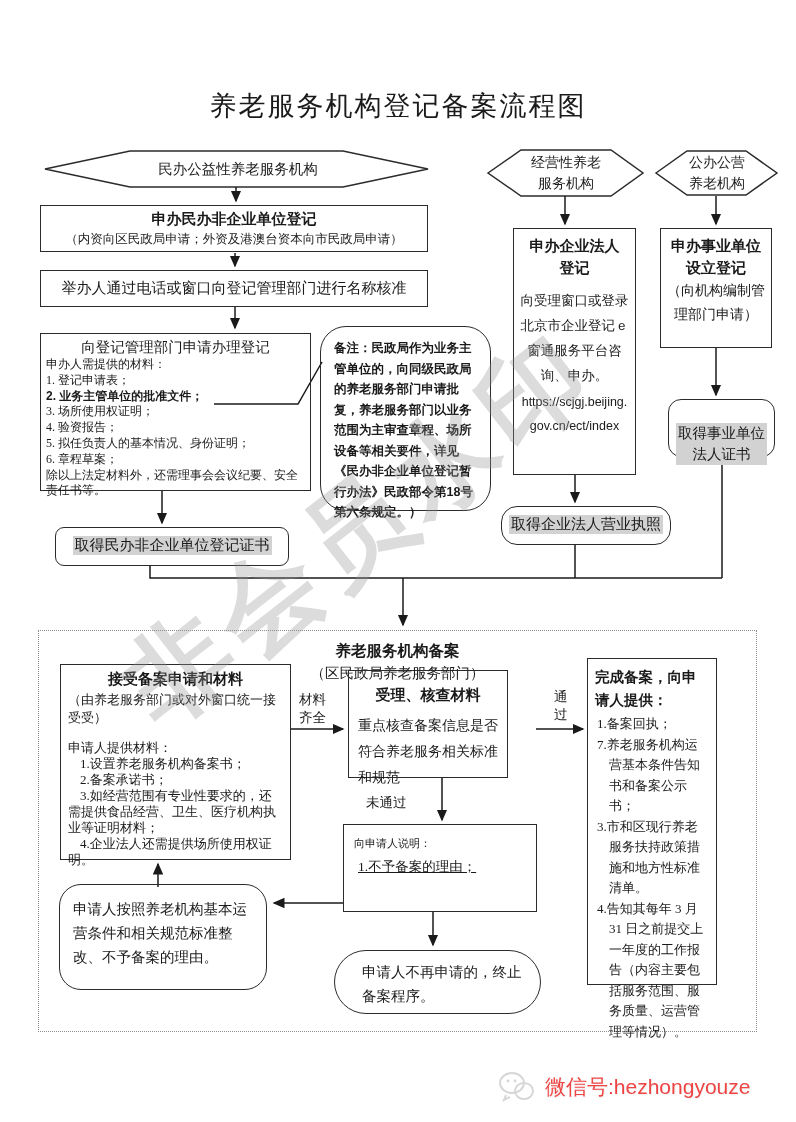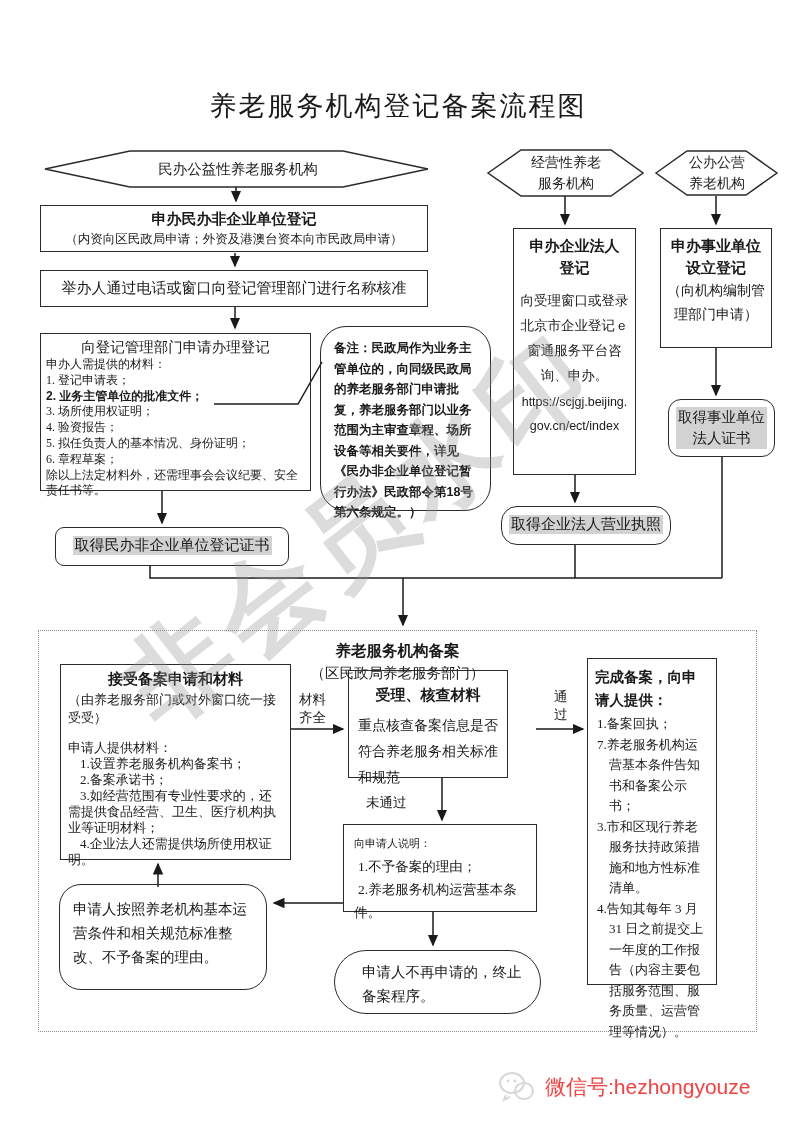--- a/index.html
+++ b/index.html
@@ -108,21 +108,21 @@
 <div class="rbox ctr" style="left:501px;top:506px;width:170px;height:39px;border-radius:16px;font-size:15px;">
   <span class="hl" style="display:inline-block;margin-top:8px;">取得企业法人营业执照</span>
 </div>
 
 <div class="box ctr" style="left:660px;top:228px;width:112px;height:120px;padding:6px 6px 0 6px;">
   <div class="bold" style="font-size:15px;line-height:22px;">申办事业单位设立登记</div>
   <div style="font-size:14px;line-height:24px;">（向机构编制管理部门申请）</div>
 </div>
 
 <div class="rbox ctr" style="left:668px;top:399px;width:107px;height:58px;border-radius:13px;font-size:14.5px;">
-  <span class="hl pre" style="display:inline-block;margin-top:7px;line-height:21px;">取得事业单位
+  <span class="hl pre" style="display:inline-block;margin-top:23px;line-height:21px;">取得事业单位
 法人证书</span>
 </div>
 
 <div class="abs" style="left:38px;top:630px;width:719px;height:402px;border:1.5px dotted #8d8d8d;box-sizing:border-box;z-index:1;"></div>
 <div class="abs ctr bold" style="left:38px;top:641px;width:719px;font-size:15.5px;z-index:2;">养老服务机构备案</div>
 <div class="abs ctr" style="left:38px;top:664px;width:719px;font-size:14.5px;z-index:2;">（区民政局养老服务部门）</div>
 
 <div class="box" style="left:60px;top:664px;width:231px;height:196px;padding:5px 7px 0 7px;">
   <div class="ctr bold" style="font-size:15px;">接受备案申请和材料</div>
   <div style="font-size:13px;line-height:17.5px;margin-top:2px;">（由养老服务部门或对外窗口统一接受受）</div>
@@ -147,22 +147,21 @@
 <div class="box" style="left:587px;top:658px;width:130px;height:327px;padding:7px 7px 12px 7px;">
   <div class="bold" style="font-size:14.5px;line-height:23px;">完成备案，向申请人提供：</div>
   <div style="font-size:13px;line-height:20.5px;padding-left:14px;text-indent:-12px;margin-top:2px;">1.备案回执；</div>
   <div style="font-size:13px;line-height:20.5px;padding-left:14px;text-indent:-12px;">7.养老服务机构运营基本条件告知书和备案公示书；</div>
   <div style="font-size:13px;line-height:20.5px;padding-left:14px;text-indent:-12px;">3.市和区现行养老服务扶持政策措施和地方性标准清单。</div>
   <div style="font-size:13px;line-height:20.5px;padding-left:14px;text-indent:-12px;">4.告知其每年 3 月 31 日之前提交上一年度的工作报告（内容主要包括服务范围、服务质量、运营管理等情况）。</div>
 </div>
 
 <div class="box" style="left:343px;top:824px;width:194px;height:88px;padding:7px 8px 0 10px;">
   <div style="font-size:11px;line-height:23px;">向申请人说明：</div>
-  <div style="font-size:13.5px;line-height:23px;text-indent:4px;">1.不予备案的理由；</div>
-  <div style="font-size:13.5px;line-height:23px;text-indent:4px;">2.养老服务机构运营基本条件。</div>
+  <div style="font-size:13.5px;line-height:23px;text-indent:4px;text-decoration:underline;">1.不予备案的理由；</div>
 </div>
 
 <div class="rbox" style="left:59px;top:884px;width:208px;height:106px;border-radius:22px;
      font-size:14.5px;line-height:24px;padding:12px 12px 0 13px;">申请人按照养老机构基本运营条件和相关规范标准整改、不予备案的理由。</div>
 
 <div class="rbox" style="left:334px;top:950px;width:207px;height:64px;border-radius:32px;
      font-size:14.5px;line-height:24px;padding:9px 14px 0 27px;">申请人不再申请的，终止备案程序。</div>
 
 <div id="watermark">非会员水印</div>
 

